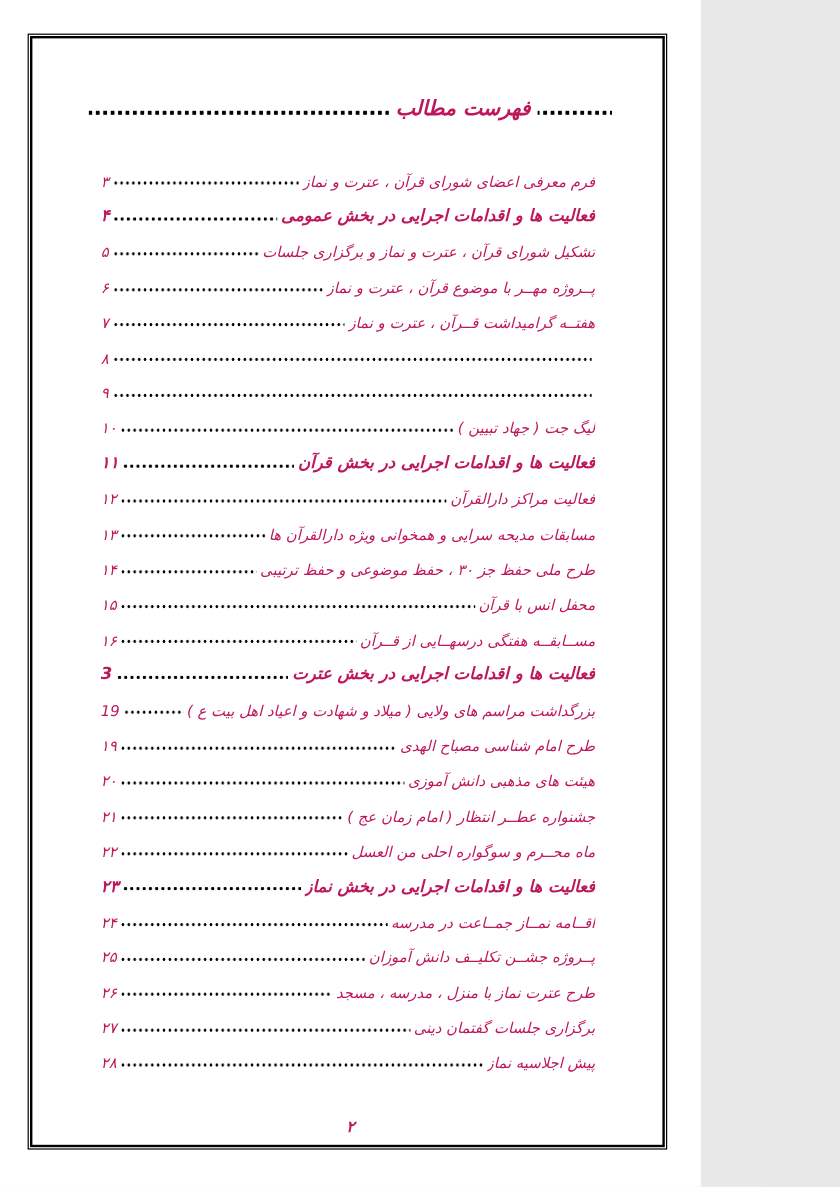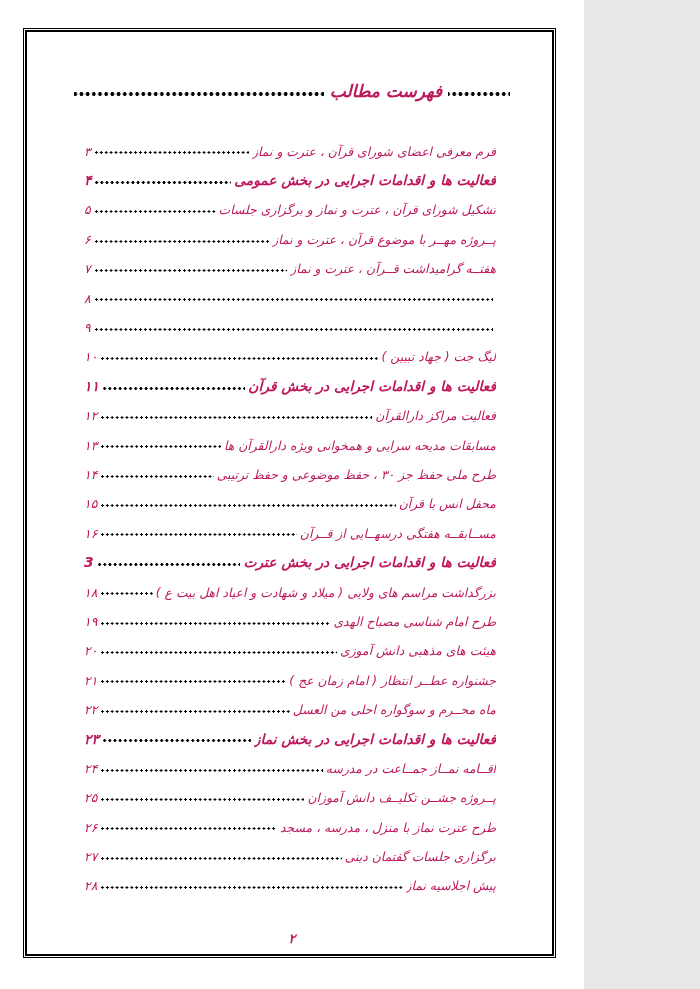--- a/index.html
+++ b/index.html
@@ -202,21 +202,21 @@
         <span class="toc-page">۱۶</span>
       </div>
         <div class="toc-row bold">
         <span class="toc-entry-title">فعالیت ها و اقدامات اجرایی در بخش عترت</span>
         <span class="leader"></span>
         <span class="toc-page">3</span>
       </div>
         <div class="toc-row">
         <span class="toc-entry-title">بزرگداشت مراسم های ولایی ( میلاد و شهادت و اعیاد اهل بیت ع )</span>
         <span class="leader"></span>
-        <span class="toc-page">۱۸</span>
+        <span class="toc-page">19</span>
       </div>
         <div class="toc-row">
         <span class="toc-entry-title">طرح امام شناسی مصباح الهدی</span>
         <span class="leader"></span>
         <span class="toc-page">۱۹</span>
       </div>
         <div class="toc-row">
         <span class="toc-entry-title">هیئت های مذهبی دانش آموزی</span>
         <span class="leader"></span>
         <span class="toc-page">۲۰</span>

